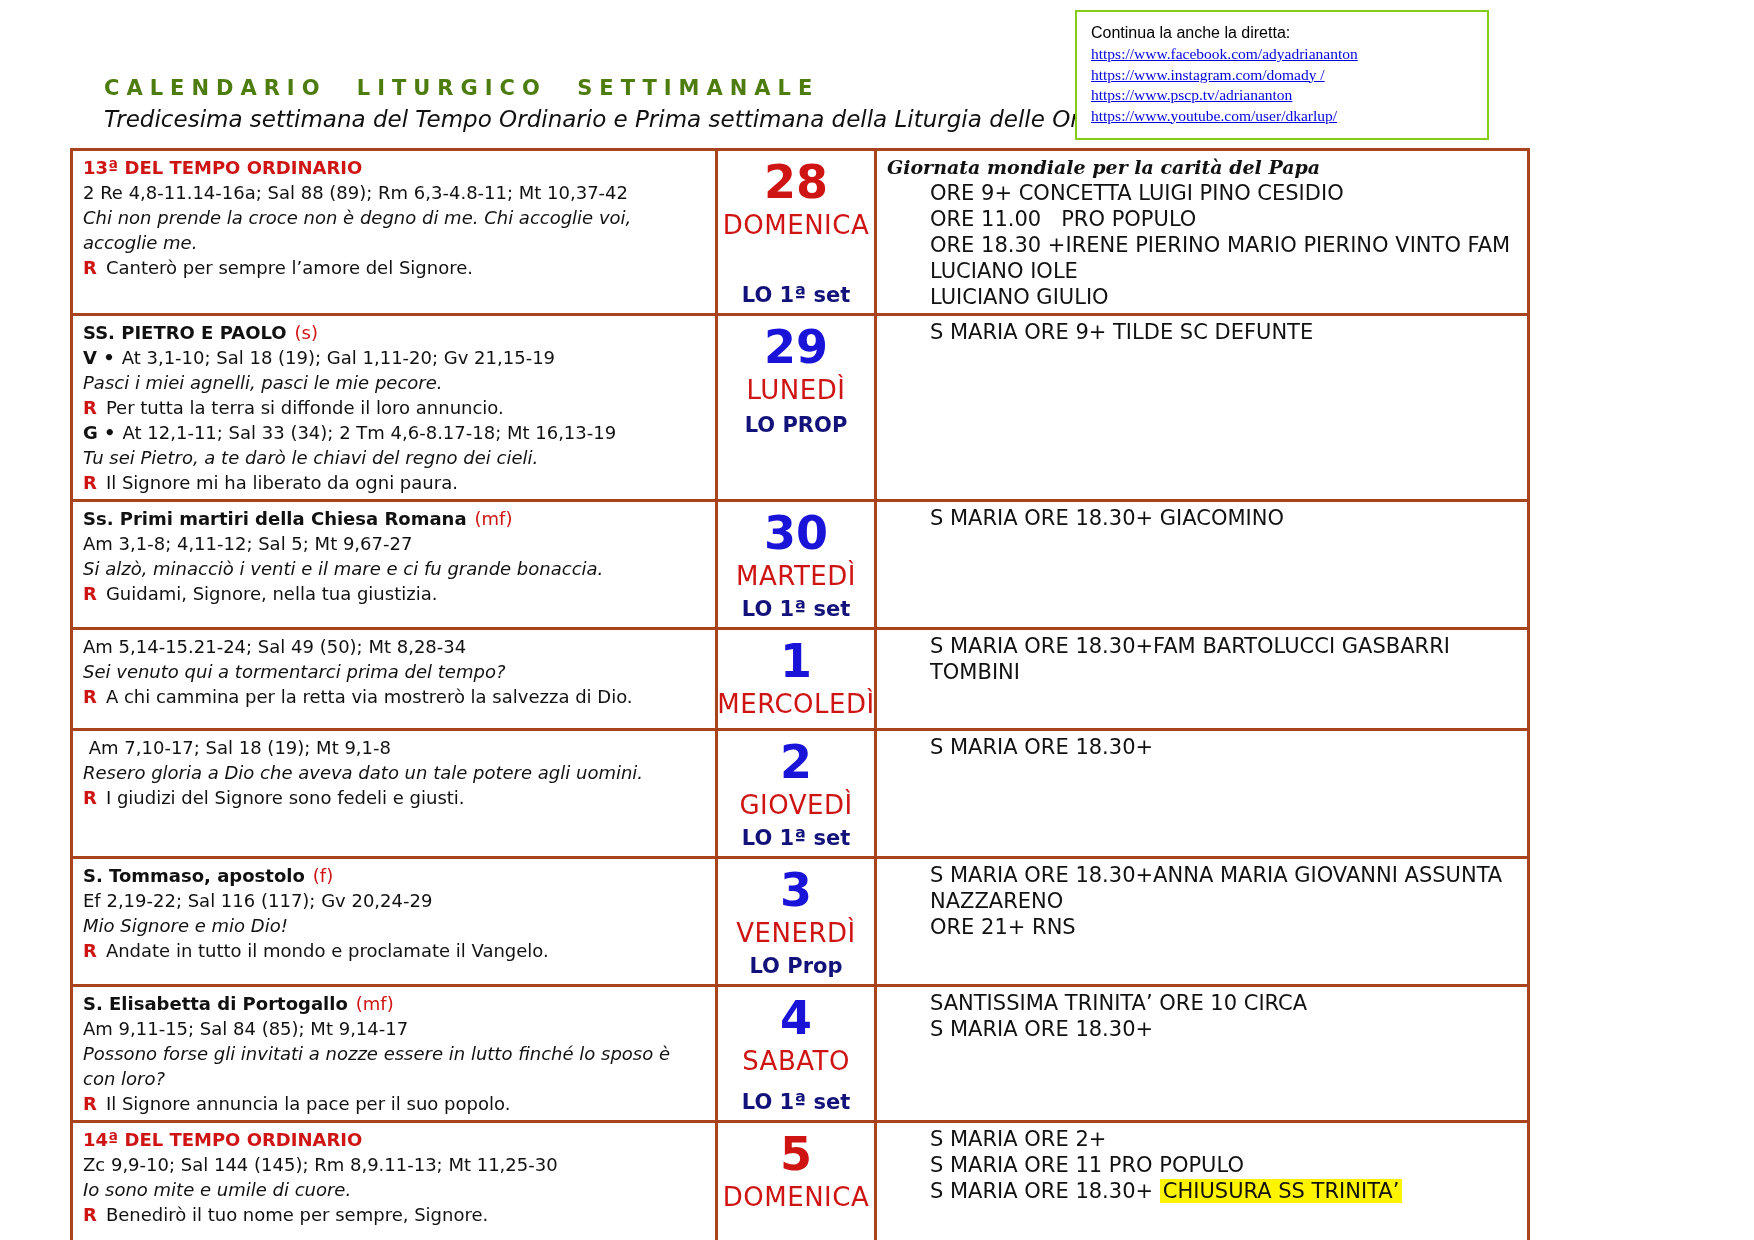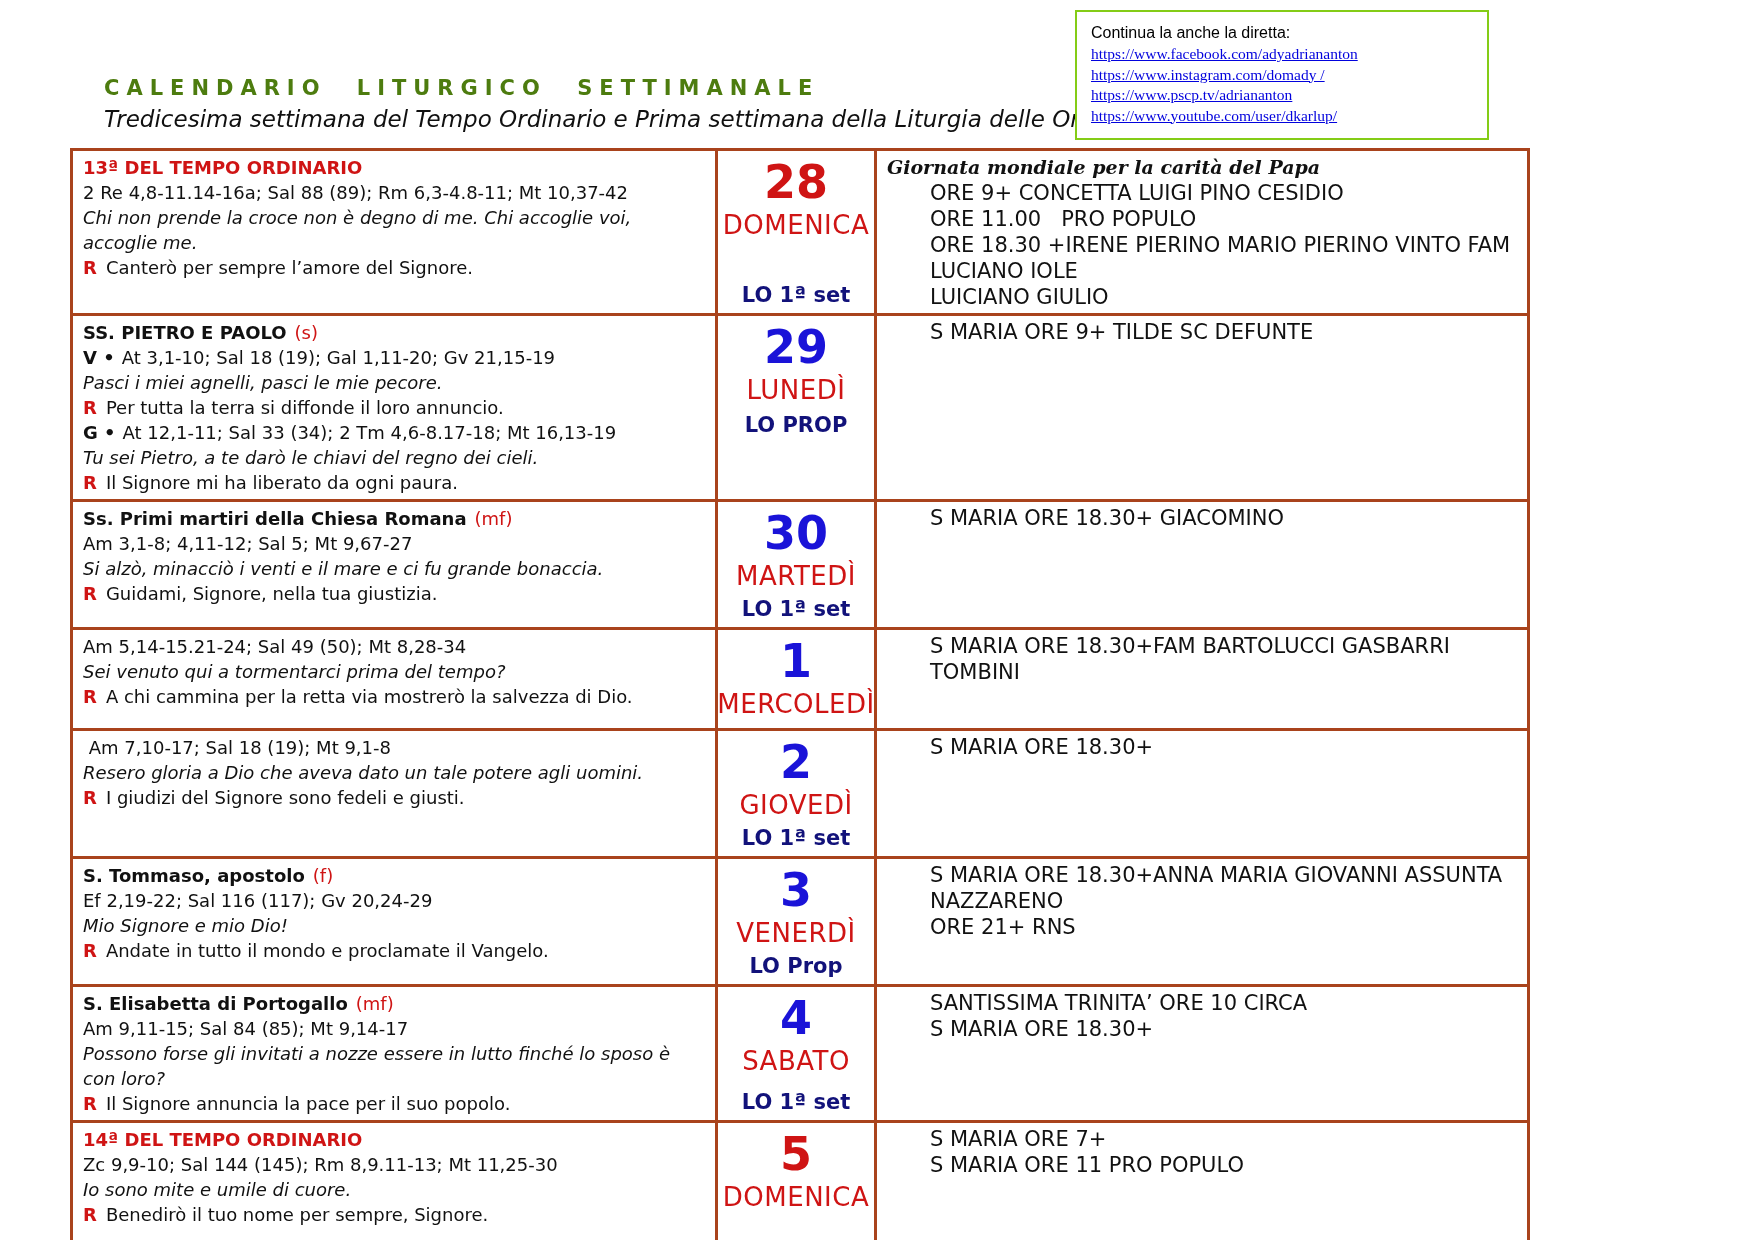--- a/index.html
+++ b/index.html
@@ -242,20 +242,21 @@
         <div class="ln">Zc 9,9-10; Sal 144 (145); Rm 8,9.11-13; Mt 11,25-30</div>
         <div class="ln it">Io sono mite e umile di cuore.</div>
         <div class="ln"><span class="b red rl">R</span><span>Benedirò il tuo nome per sempre, Signore.</span></div>
       </div>
       <div class="cell mid">
         <div class="num nred">5</div>
         <div class="dayname">DOMENICA</div>
 
       </div>
       <div class="cell rightc">
-        <div class="rline">S MARIA ORE 7+</div>
+        <div class="rline">S MARIA ORE 2+</div>
         <div class="rline">S MARIA ORE 11 PRO POPULO</div>
+        <div class="rline"><span>S MARIA ORE 18.30+ </span><span class="hl">CHIUSURA SS TRINITA’</span></div>
       </div>
     </div>
 
   </div>
 
 </div>
 
 </body></html>

